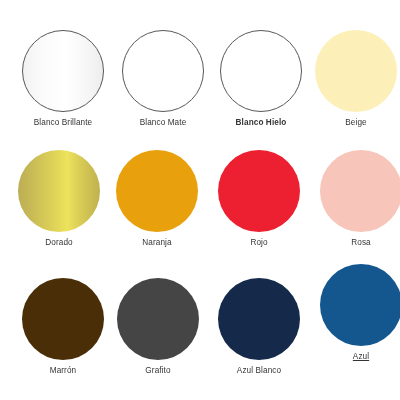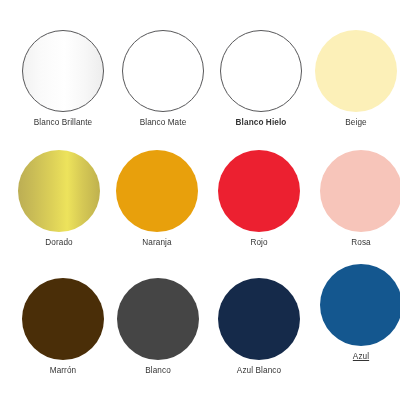--- a/index.html
+++ b/index.html
@@ -87,21 +87,21 @@
     <div class="swatch" style="left: 311px; top: 150px;">
       <div class="swatch-disc" style="background: rgb(247, 197, 186);"></div>
       <div class="swatch-label" style="color: rgb(52, 52, 52);">Rosa</div>
     </div>
     <div class="swatch" style="left: 13px; top: 278px;">
       <div class="swatch-disc" style="background: rgb(74, 46, 8);"></div>
       <div class="swatch-label" style="color: rgb(52, 52, 52);">Marrón</div>
     </div>
     <div class="swatch" style="left: 108px; top: 278px;">
       <div class="swatch-disc" style="background: rgb(69, 69, 69);"></div>
-      <div class="swatch-label" style="color: rgb(52, 52, 52);">Blanco</div>
+      <div class="swatch-label" style="color: rgb(52, 52, 52);">Grafito</div>
     </div>
     <div class="swatch" style="left: 209px; top: 278px;">
       <div class="swatch-disc" style="background: rgb(21, 42, 74);"></div>
       <div class="swatch-label" style="color: rgb(52, 52, 52);">Azul Blanco</div>
     </div>
     <div class="swatch" style="left: 311px; top: 264px;">
       <div class="swatch-disc" style="background: rgb(20, 87, 143);"></div>
       <div class="swatch-label" style="color: rgb(52, 52, 52); text-decoration: underline;">Azul</div>
     </div>
   </div>

